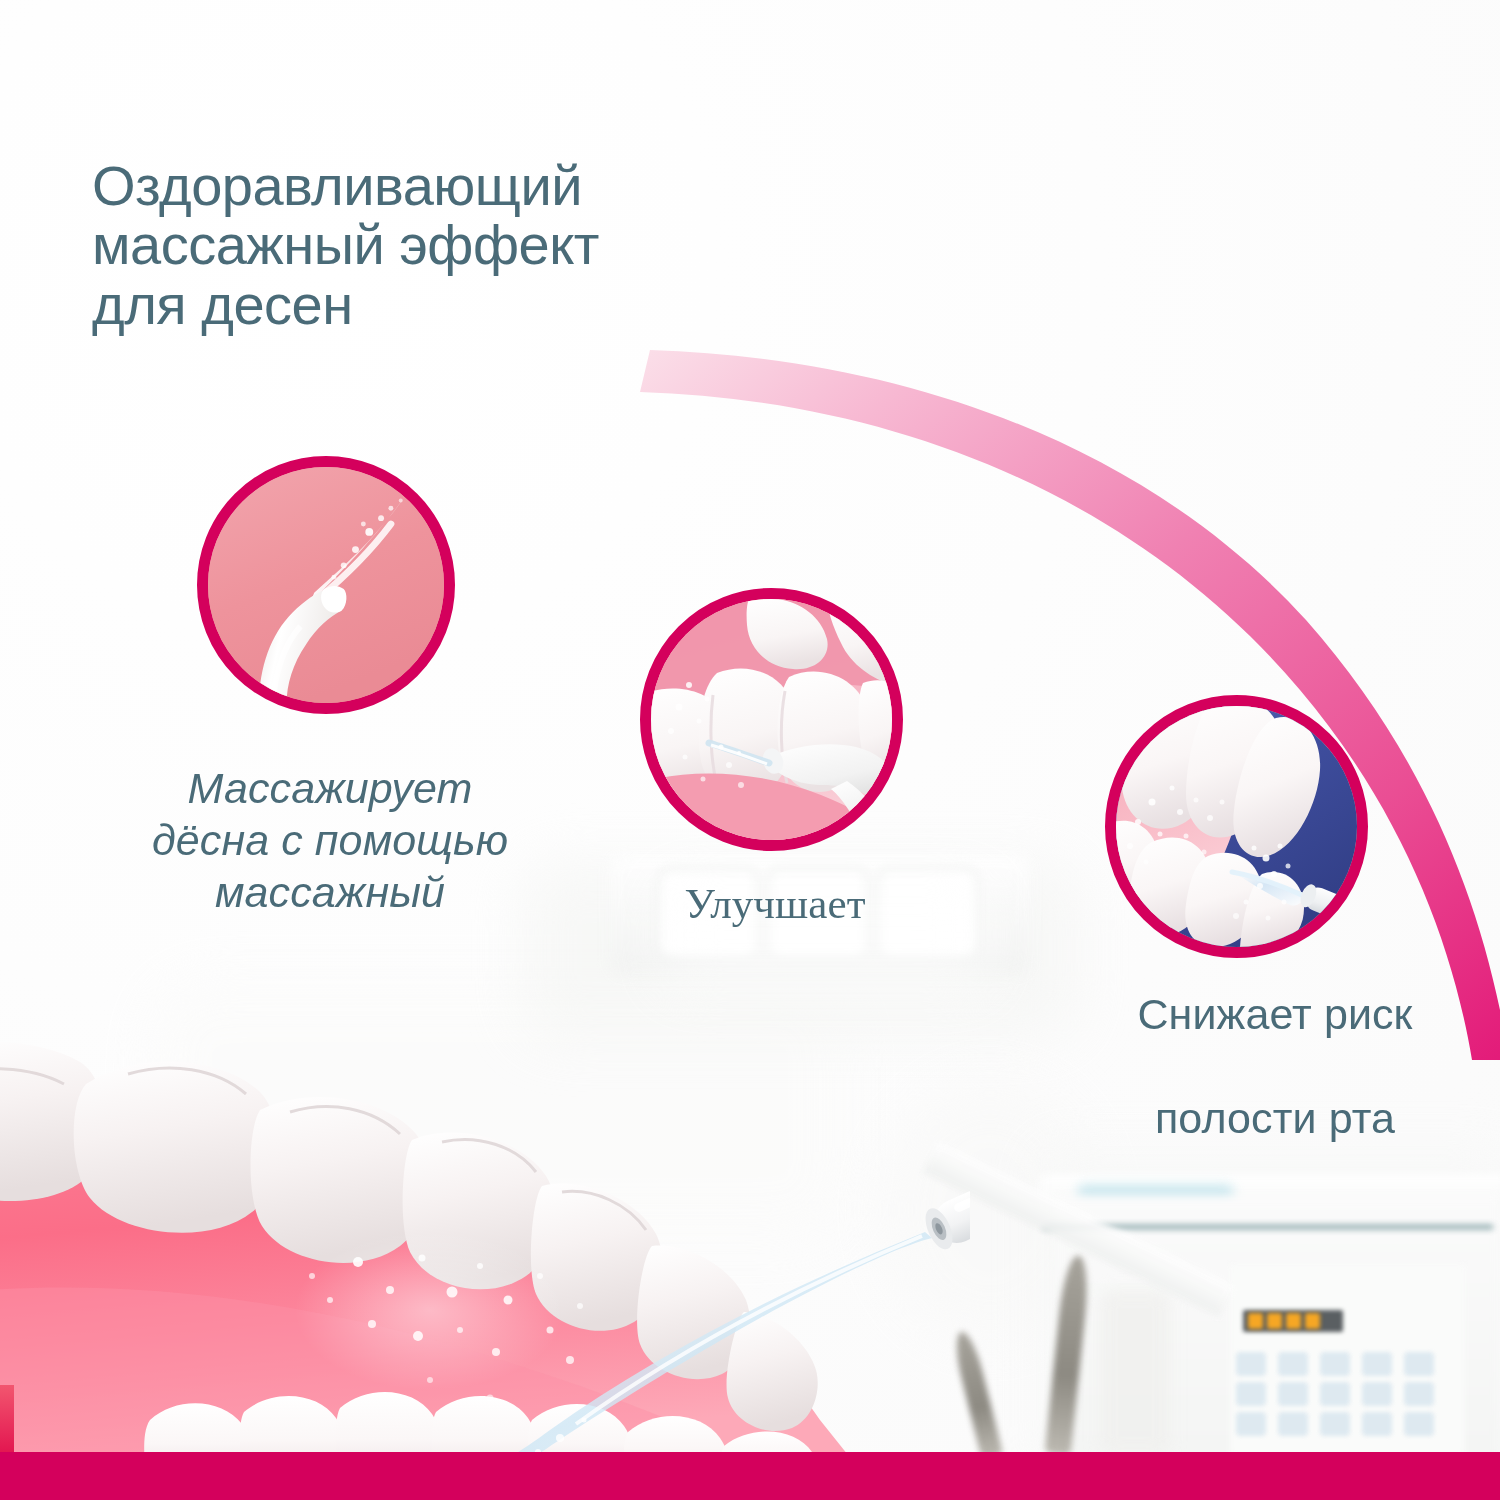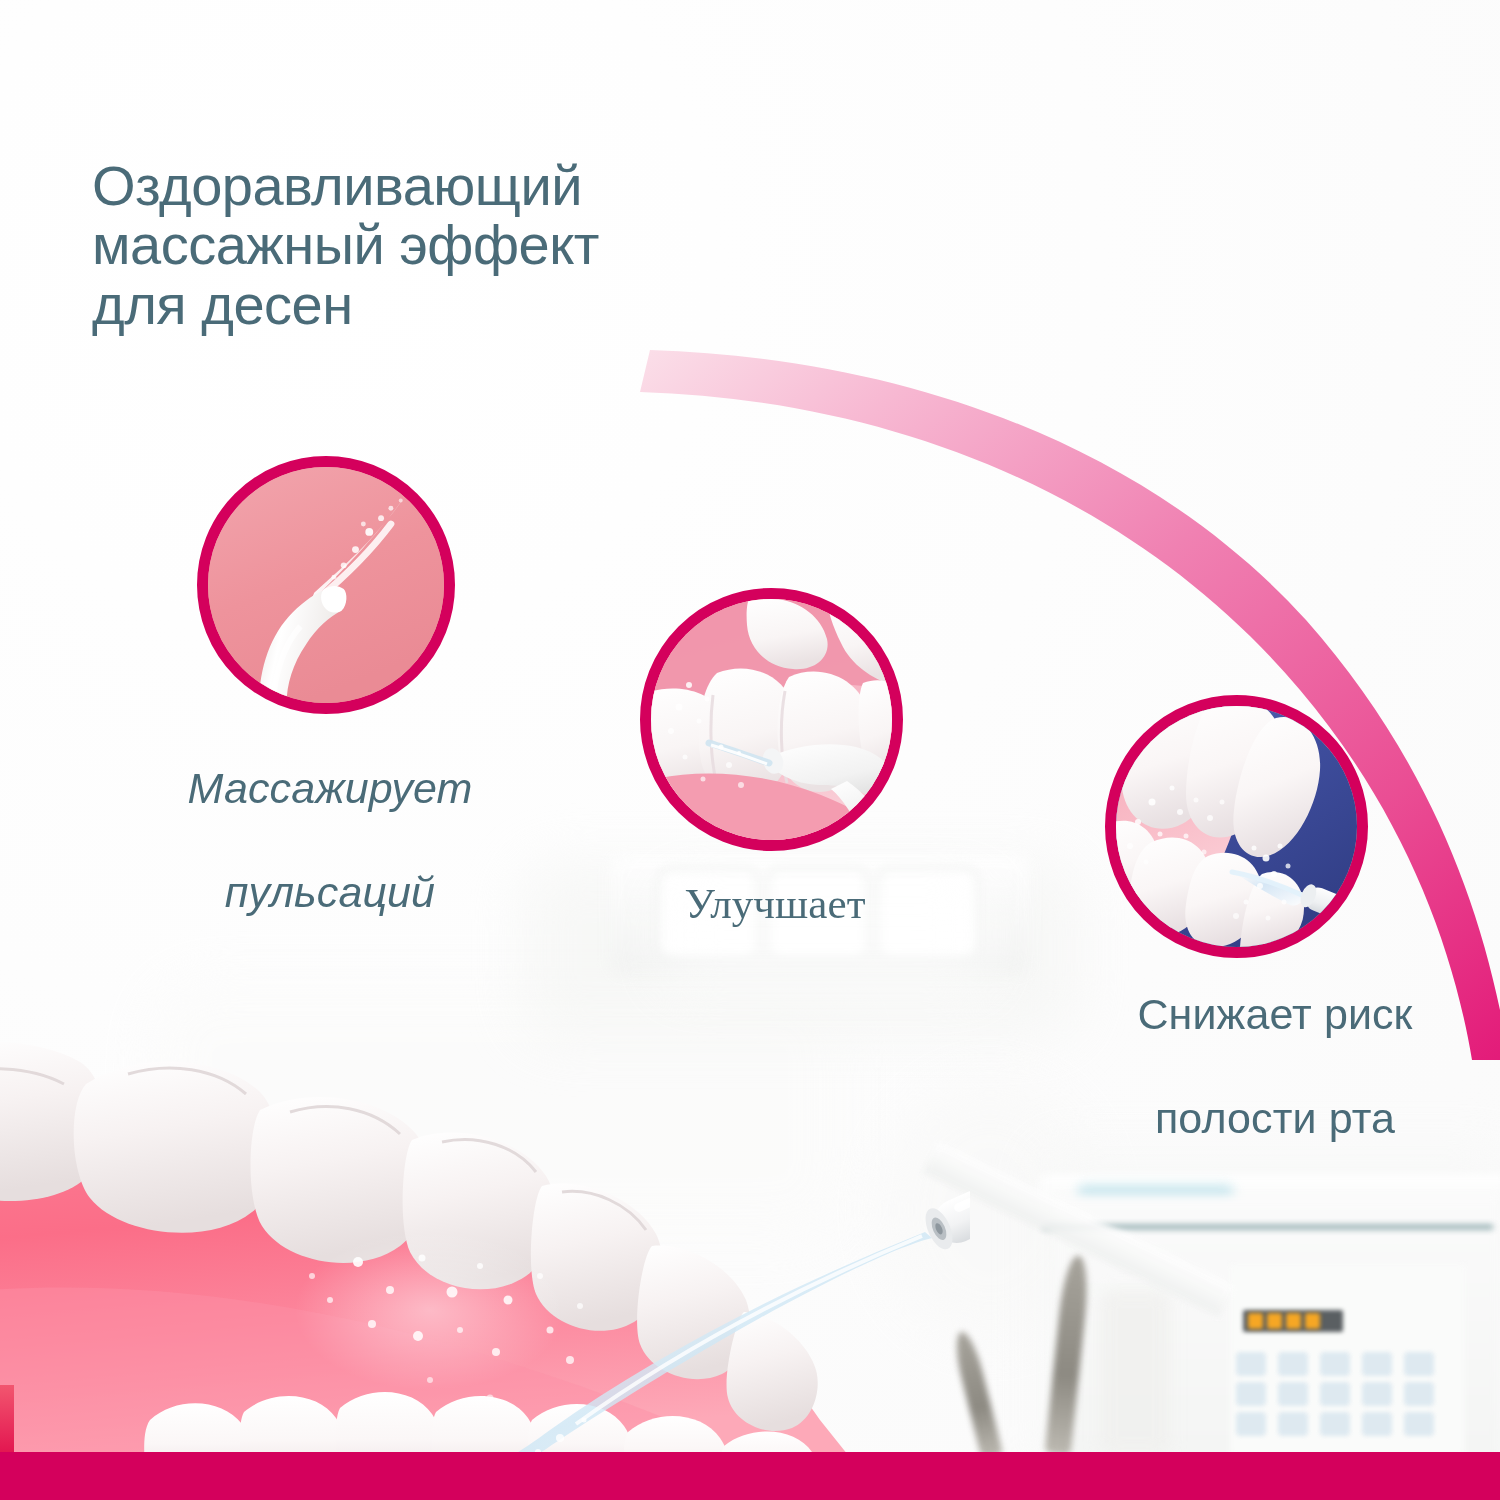--- a/index.html
+++ b/index.html
@@ -403,22 +403,22 @@
       <path d="M52,240 C 52,204 64,170 86,148 C 98,136 110,128 120,124
                L 136,146 C 124,152 110,164 100,180 C 86,200 80,222 80,240 Z" fill="url(#nozzleG1)"></path>
       <path d="M118,124 C 126,120 132,120 138,124 C 142,128 142,140 136,146
                C 130,150 122,148 118,142 C 114,136 114,128 118,124 Z" fill="#ffffff"></path>
       <path d="M66,240 C 68,208 78,180 94,162" stroke="#ffffff" stroke-width="6" fill="none" opacity=".7"></path>
     </svg>
   </div>
 
   <div class="caption cap1">
     <span>Массажирует</span><br>
-    <br>
-    <span>пульсаций</span>
+    <span>дёсна с помощью</span><br>
+    <span>массажный</span>
   </div>
 
   <div class="circle c2">
     <svg class="c-inner" viewBox="0 0 241 241">
       <defs>
         <linearGradient id="gum2" x1="0" y1="0" x2="0.3" y2="1">
           <stop offset="0%" stop-color="#f4a2b5"></stop>
           <stop offset="50%" stop-color="#f6b3c2"></stop>
           <stop offset="100%" stop-color="#f9cdd6"></stop>
         </linearGradient>

